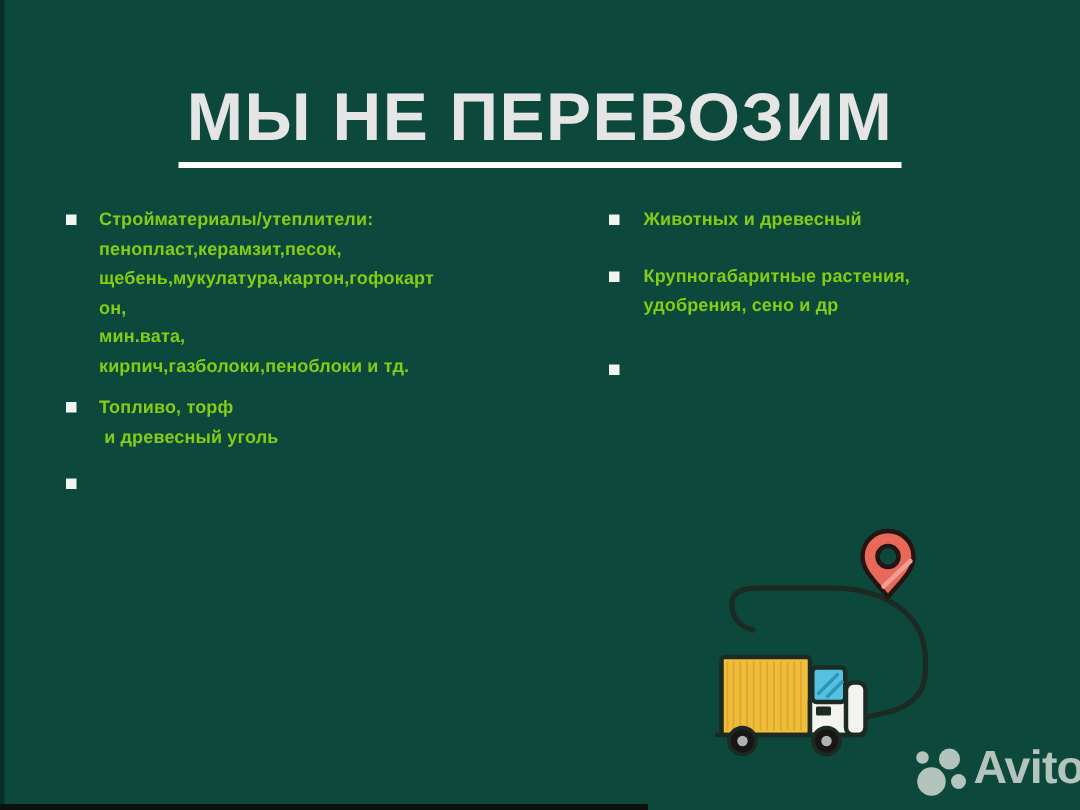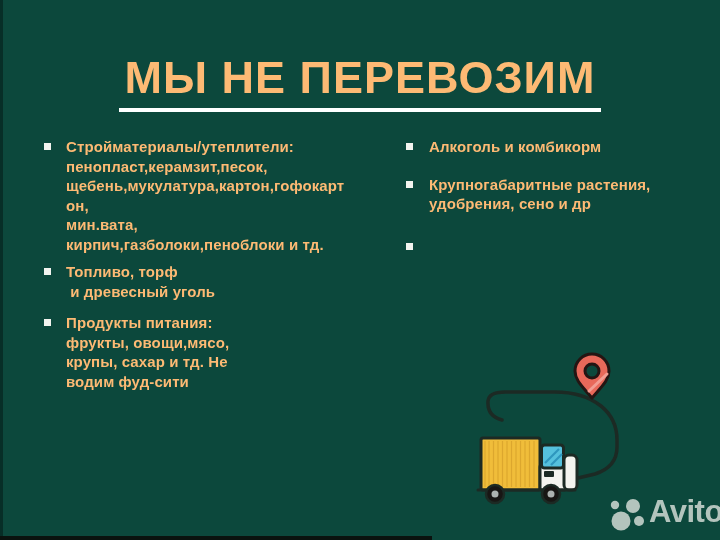--- a/index.html
+++ b/index.html
@@ -7,39 +7,39 @@
     position:relative; width:720px; height:540px; overflow:hidden;
     background:#0c483c;
     font-family:"Liberation Sans","DejaVu Sans",sans-serif;
   }
   .edge-left{position:absolute;left:0;top:0;width:3px;height:540px;background:rgba(0,0,0,.35);}
   .edge-bottom{position:absolute;left:0;top:536px;width:432px;height:4px;background:#0a120e;}
 
   h1.title{
     position:absolute; top:54px; left:0; width:720px; margin:0;
     text-align:center; font-size:45px; line-height:1.05; font-weight:bold;
-    color:#fdba74; letter-spacing:1px;
+    color:#e5e5e5; letter-spacing:1px;
   }
   h1.title .u{
     display:inline-block; padding:0 6px 7px; border-bottom:4px solid #ffffff;
   }
 
   .col{position:absolute; top:137px;}
   .col-left{left:44px; width:360px;}
   .col-right{left:406px; width:300px;}
 
   .item{display:flex; align-items:flex-start;}
   .bullet{
     flex:0 0 auto; width:7px; height:7px; background:#f2f4ef;
     margin:6px 15px 0 0;
   }
   .col-right .bullet{margin-right:16px;}
   .txt{
     white-space:pre-line;
-    color:#fdba74; font-weight:bold; font-size:15px; line-height:19.5px;
+    color:#84cc16; font-weight:bold; font-size:12px; line-height:19.5px;
     letter-spacing:0.1px;
   }
   .col-left .item:nth-child(1){margin-bottom:8px;}
   .col-left .item:nth-child(2){margin-bottom:12px;}
   .col-left .item:nth-child(3){margin-bottom:9px;}
   .col-right .item:nth-child(1){margin-bottom:18px;}
   .col-right .item:nth-child(2){margin-bottom:23px;}
   .col-right .item:nth-child(3){margin-bottom:22px;align-items:center;}
 
   .illustration{position:absolute; left:455px; top:345px; width:185px; height:162px;}
@@ -74,31 +74,27 @@
 мин.вата,
 кирпич,газболоки,пеноблоки и тд.</span>
     </div>
     <div class="item">
       <span class="bullet"></span>
       <span class="txt">Топливо, торф
 &nbsp;и древесный уголь</span>
     </div>
     <div class="item">
       <span class="bullet"></span>
-      <span class="txt">Продукты питания:
-фрукты, овощи,мясо,
-крупы, сахар и тд. Не
-водим фуд-сити</span>
     </div>
   </div>
 
   <div class="col col-right">
     <div class="item">
       <span class="bullet"></span>
-      <span class="txt">Алкоголь и комбикорм</span>
+      <span class="txt">Животных и древесный</span>
     </div>
     <div class="item">
       <span class="bullet"></span>
       <span class="txt">Крупногабаритные растения,
 удобрения, сено и др</span>
     </div>
     <div class="item">
       <span class="bullet"></span>
     </div>
   </div>

